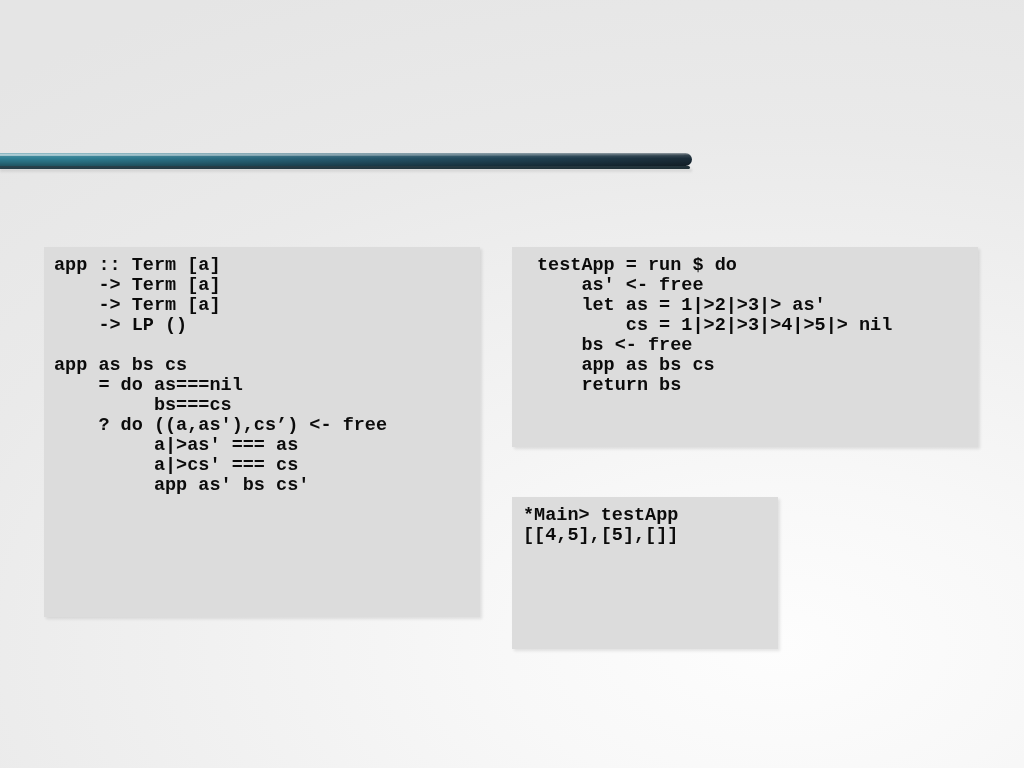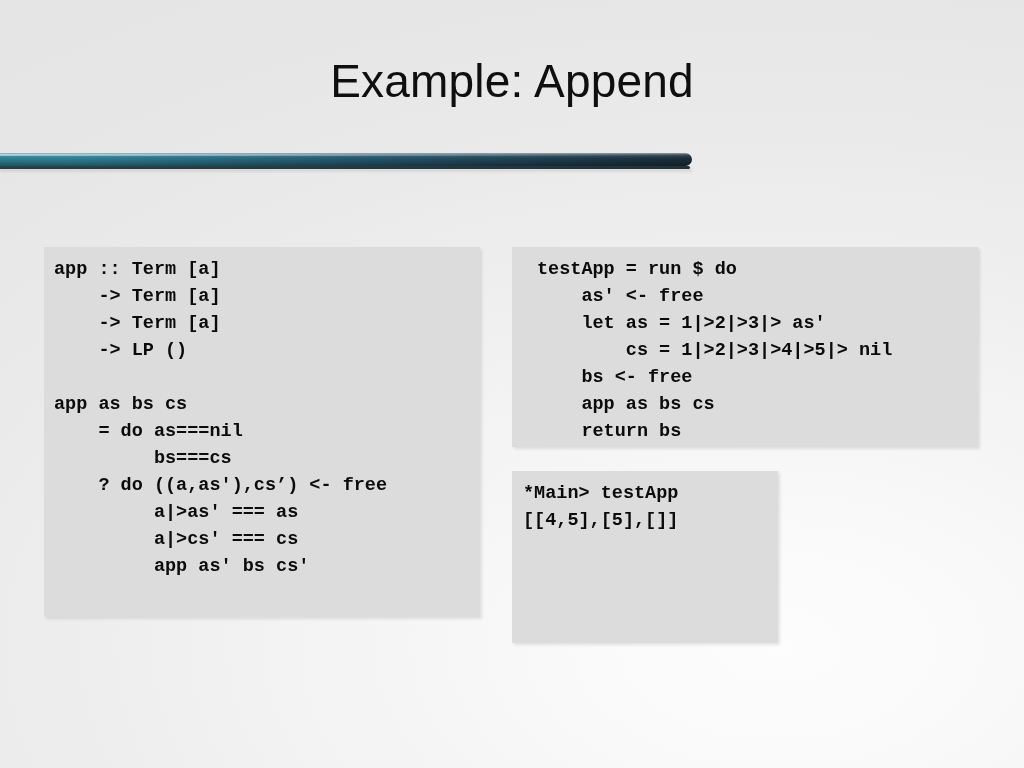--- a/index.html
+++ b/index.html
@@ -120,21 +120,21 @@
   .code-block {
     position: absolute;
     background: #dcdcdc;
     box-sizing: border-box;
     box-shadow: 2px 2px 3px rgba(0,0,0,0.10);
   }
   .code-text {
     font-family: "Liberation Mono", "DejaVu Sans Mono", monospace;
     font-weight: 700;
     font-size: 18.5px;
-    line-height: 27px;
+    line-height: 20px;
     color: #0b0b0b;
     white-space: pre;
     letter-spacing: 0px;
   }
 
   #block-app {
     left: 44px;
     top: 247px;
     width: 436px;
     height: 370px;
@@ -142,34 +142,31 @@
   }
   #block-testapp {
     left: 512px;
     top: 247px;
     width: 466px;
     height: 200px;
     padding: 9px 0 0 25px;
   }
   #block-output {
     left: 512px;
-    top: 471px;
+    top: 497px;
     width: 266px;
-    height: 172px;
+    height: 152px;
     padding: 9px 0 8px 11px;
   }
 </style>
 </head>
 <body>
 
 <div class="slide">
 
-  <div class="title-area">
-    <div class="slide-title">Example: Append</div>
-  </div>
 
   <div class="divider-wrap">
     <div class="divider-bar"></div>
     <div class="divider-highlight"></div>
     <div class="divider-shadowline"></div>
     <div class="divider-glow"></div>
   </div>
 
   <div class="code-block" id="block-app">
     <div class="code-text">app :: Term [a]

